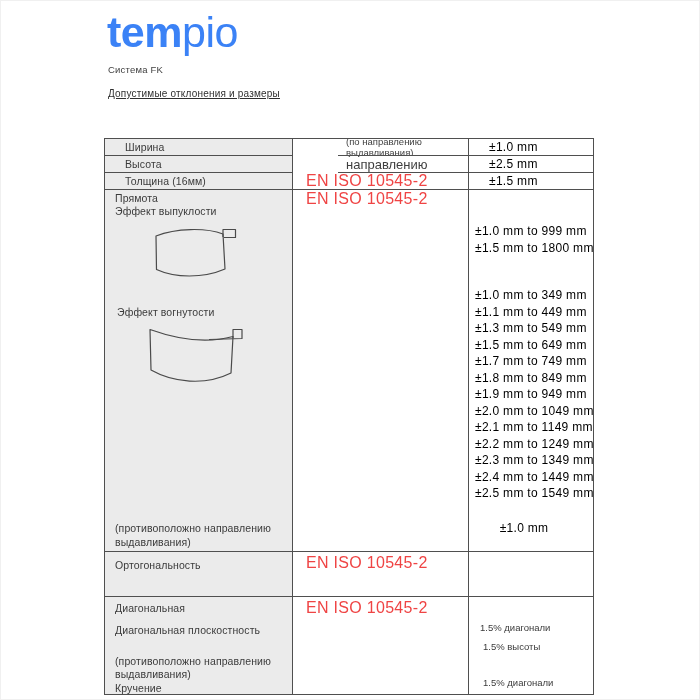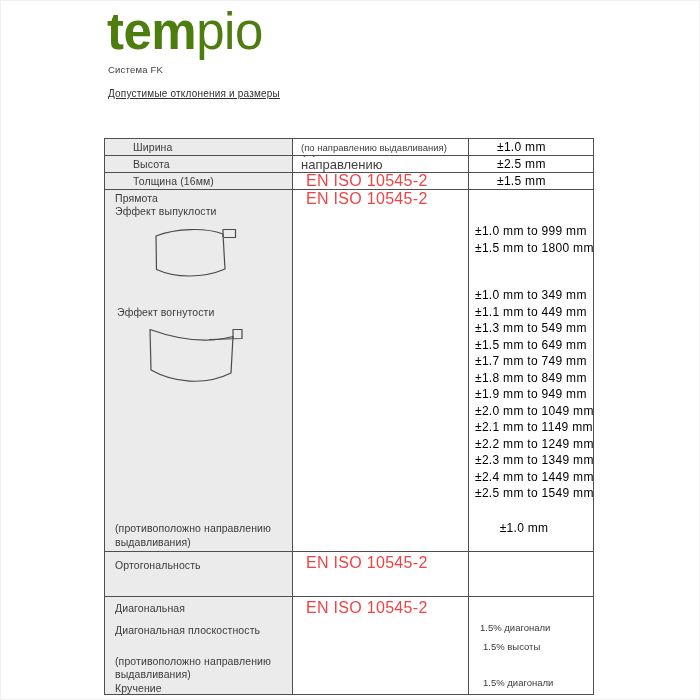--- a/index.html
+++ b/index.html
@@ -3,43 +3,43 @@
 <meta charset="utf-8">
 <style>
   html,body{margin:0;padding:0;}
   body{
     width:700px;height:700px;position:relative;background:#ffffff;
     font-family:"Liberation Sans", sans-serif;color:#3b3b3b;overflow:hidden;
   }
   .page{position:absolute;inset:0;background:#fff;border:1px solid #f0f0f0;box-sizing:border-box;}
 
   
-  .logo{position:absolute;left:106px;top:8px;font-size:51px;letter-spacing:-0.5px;color:#4d7c0f;line-height:46px;text-align:right;}
+  .logo{position:absolute;left:106px;top:8px;font-size:43px;letter-spacing:-0.5px;color:#3b82f6;line-height:46px;text-align:right;}
   .logo .b{font-weight:700;}
   .logo .l{font-weight:400;}
   .system{position:absolute;left:107px;top:63px;font-size:9.5px;color:#3f3f3f;letter-spacing:0.2px;}
   .toler-link{position:absolute;left:107px;top:87px;font-size:10px;color:#2f2f2f;text-decoration:underline;letter-spacing:0.2px;cursor:pointer;}
 
   
   .tbl{
     position:absolute;left:103px;top:137px;width:490px;box-sizing:border-box;
     border:1px solid #4f4f4f;display:grid;
     grid-template-columns:188px 176px 124px;
     grid-template-rows:17px 17px 17px 362px 45px 97px;
     background:#fff;
   }
   .cell{border-right:1px solid #4f4f4f;border-bottom:1px solid #4f4f4f;box-sizing:border-box;position:relative;overflow:hidden;}
   .cell:nth-child(3n){border-right:none;}
   .cell:nth-child(n+16){border-bottom:none;}
   .c1{background:#ebebeb;}
   .vmid{display:flex;align-items:center;}
 
   .lbl{font-size:10.5px;color:#3b3b3b;letter-spacing:0.1px;}
-  .pl10{padding-left:28px;}
-  .pl8{padding-left:8px;}
+  .pl10{padding-left:20px;}
+  .pl8{padding-left:8px;margin-left:45px;}
   .pl13{padding-left:13px;}
   .note{font-size:9.5px;color:#3f3f3f;}
   .tiny{font-size:13px;color:#3f3f3f;}
   .iso{font-size:16px;font-weight:500;color:#ef4444;letter-spacing:0.3px;}
   .val{font-size:12px;font-weight:400;color:#000000;letter-spacing:0.3px;}
   .pct{font-size:9.5px;color:#3a3a3a;}
 
   .abs{position:absolute;}
   .lh14{line-height:14px;}
   .lh13{line-height:13px;}

